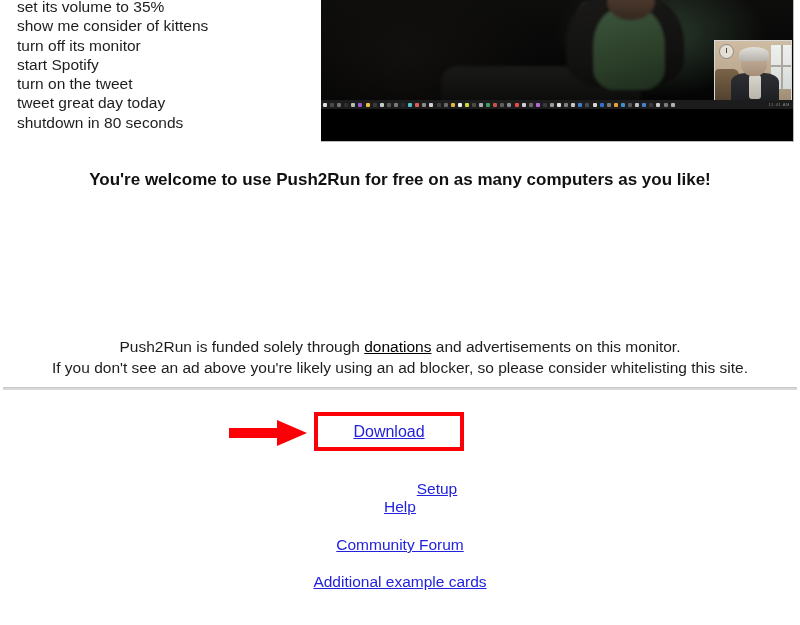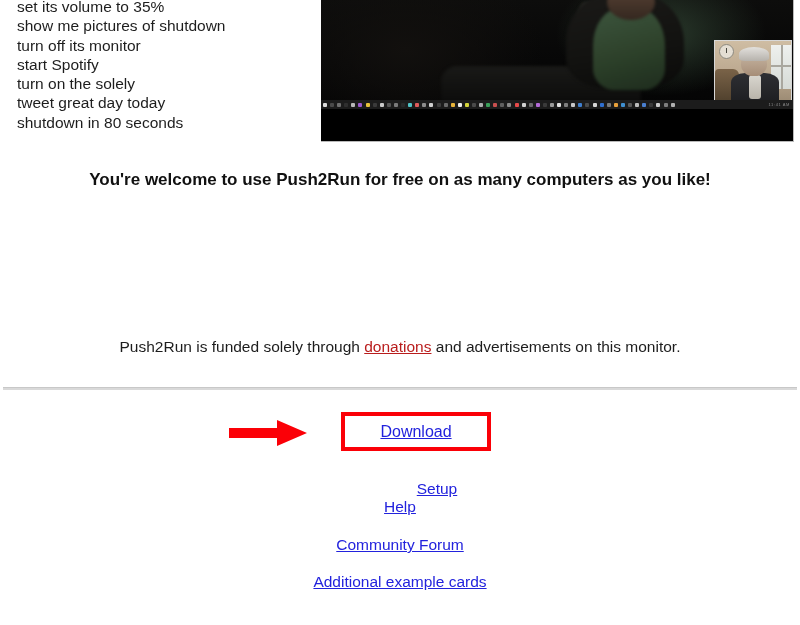--- a/index.html
+++ b/index.html
@@ -246,21 +246,21 @@
   .funding {
     position: absolute;
     left: 0; top: 336px;
     width: 800px;
     text-align: center;
     font-size: 15.5px;
     line-height: 21px;
     color: #1d1d1d;
   }
   .funding a {
-    color: #b91c1c;
+    color: #000000;
     text-decoration: underline;
   }
 
   
   .divider {
     position: absolute;
     left: 3px; top: 387px;
     width: 794px;
     height: 2px;
     background: #d9d9d9;
@@ -270,21 +270,21 @@
   
   .red-arrow {
     position: absolute;
     left: 229px; top: 419px;
     width: 78px; height: 28px;
   }
 
   
   .download-box {
     position: absolute;
-    left: 341px; top: 412px;
+    left: 314px; top: 412px;
     width: 150px; height: 39px;
     border: 4px solid #fb0007;
     box-sizing: border-box;
     display: flex;
     align-items: center;
     justify-content: center;
   }
 
   
   .link-row {
@@ -299,24 +299,24 @@
     font-size: 15.5px;
     cursor: pointer;
   }
   .site-link.big { font-size: 16px; }
 </style>
 </head>
 <body>
 
 <div class="cmd-list">
   <div class="cmd-line">set its volume to 35%</div>
-  <div class="cmd-line">show me pictures of shutdown</div>
+  <div class="cmd-line">show me consider of kittens</div>
   <div class="cmd-line">turn off its monitor</div>
   <div class="cmd-line">start Spotify</div>
-  <div class="cmd-line">turn on the solely</div>
+  <div class="cmd-line">turn on the tweet</div>
   <div class="cmd-line">tweet great day today</div>
   <div class="cmd-line">shutdown in 80 seconds</div>
 </div>
 
 <div class="video-frame">
   <div class="vid-screen">
     <div class="vid-couch"></div>
     <div class="vid-arm"></div>
     <div class="vid-person"></div>
     <div class="vid-green"></div>
@@ -388,20 +388,21 @@
       <span class="tb-icon" style="background: rgb(176, 176, 176);"></span>
     </div>
   <div class="vid-tray">11:41 AM</div>
   <div class="vid-bottom-black"></div>
 </div>
 
 <div class="headline">You're welcome to use Push2Run for free on as many computers as you like!</div>
 
 <div class="funding">
   <div><span>Push2Run is funded solely through </span><a class="donations-link" href="#">donations</a><span> and advertisements on this monitor.</span></div>
+  <div>If you don't see an ad above you're likely using an ad blocker, so please consider whitelisting this site.</div>
 </div>
 
 <div class="divider"></div>
 
 <svg class="red-arrow" viewBox="0 0 78 28">
   <polygon points="0,9 48,9 48,1 78,14 48,27 48,19 0,19" fill="#fb0007"></polygon>
 </svg>
 
 <div class="download-box">
   <a class="site-link big" href="#">Download</a>

